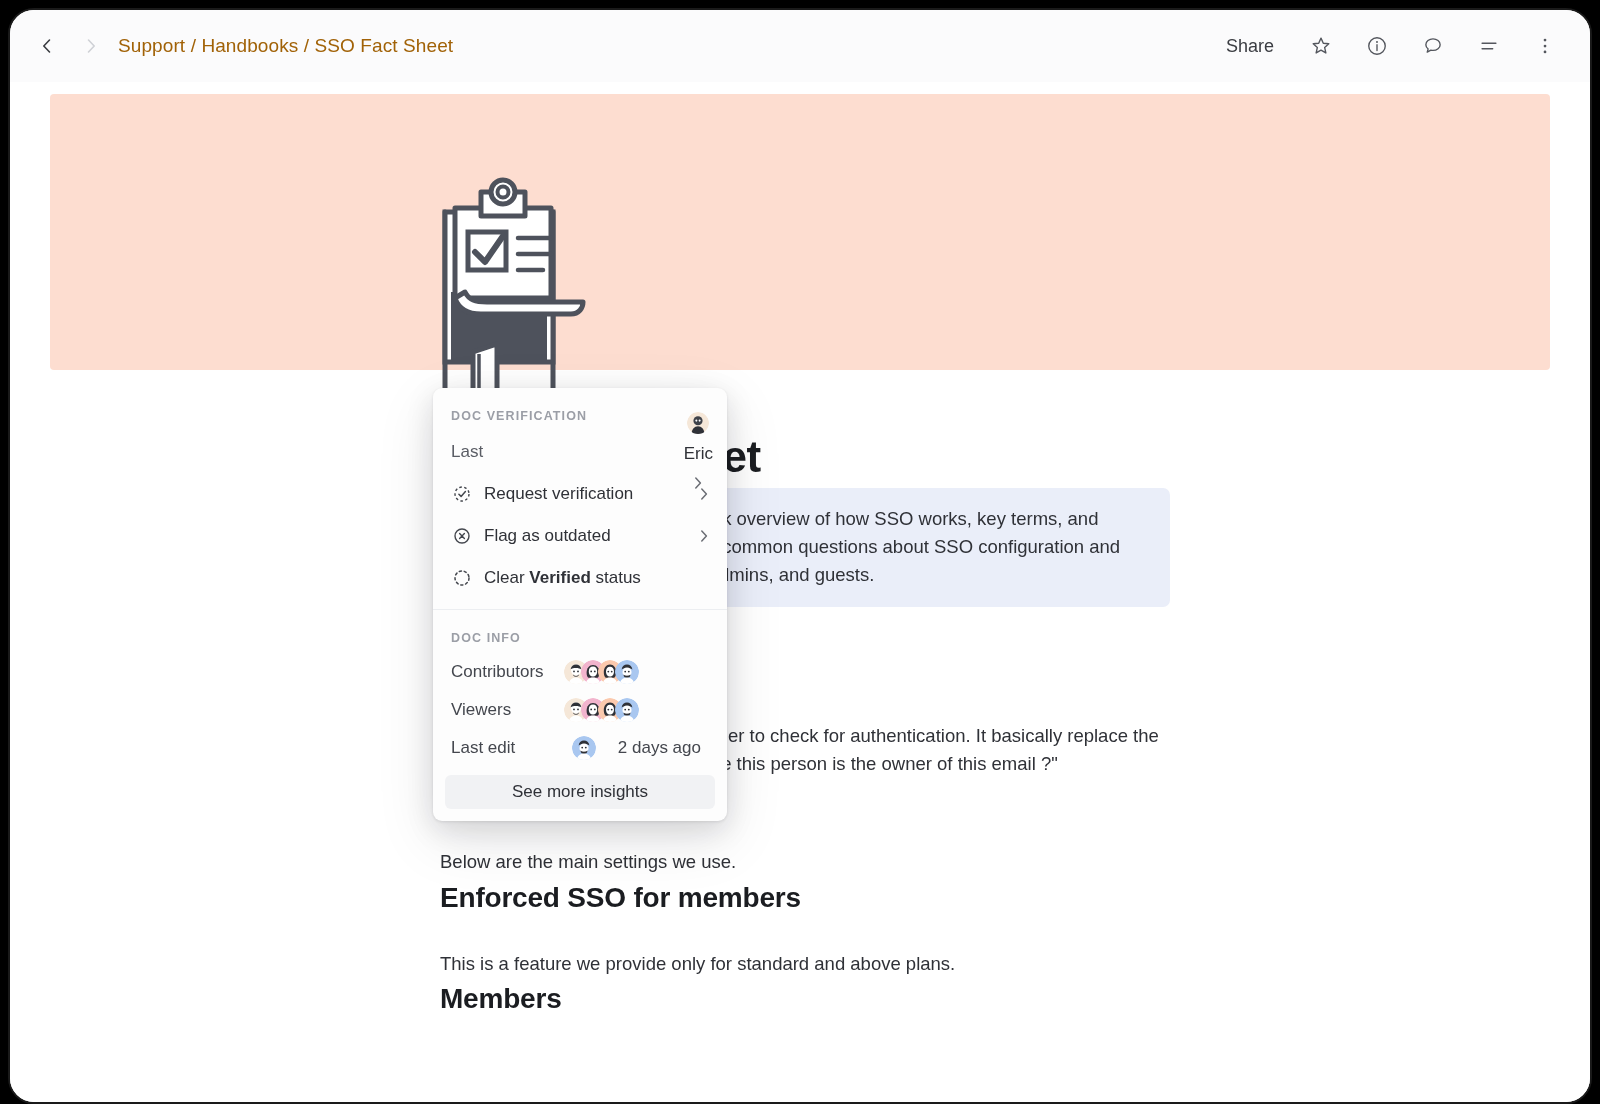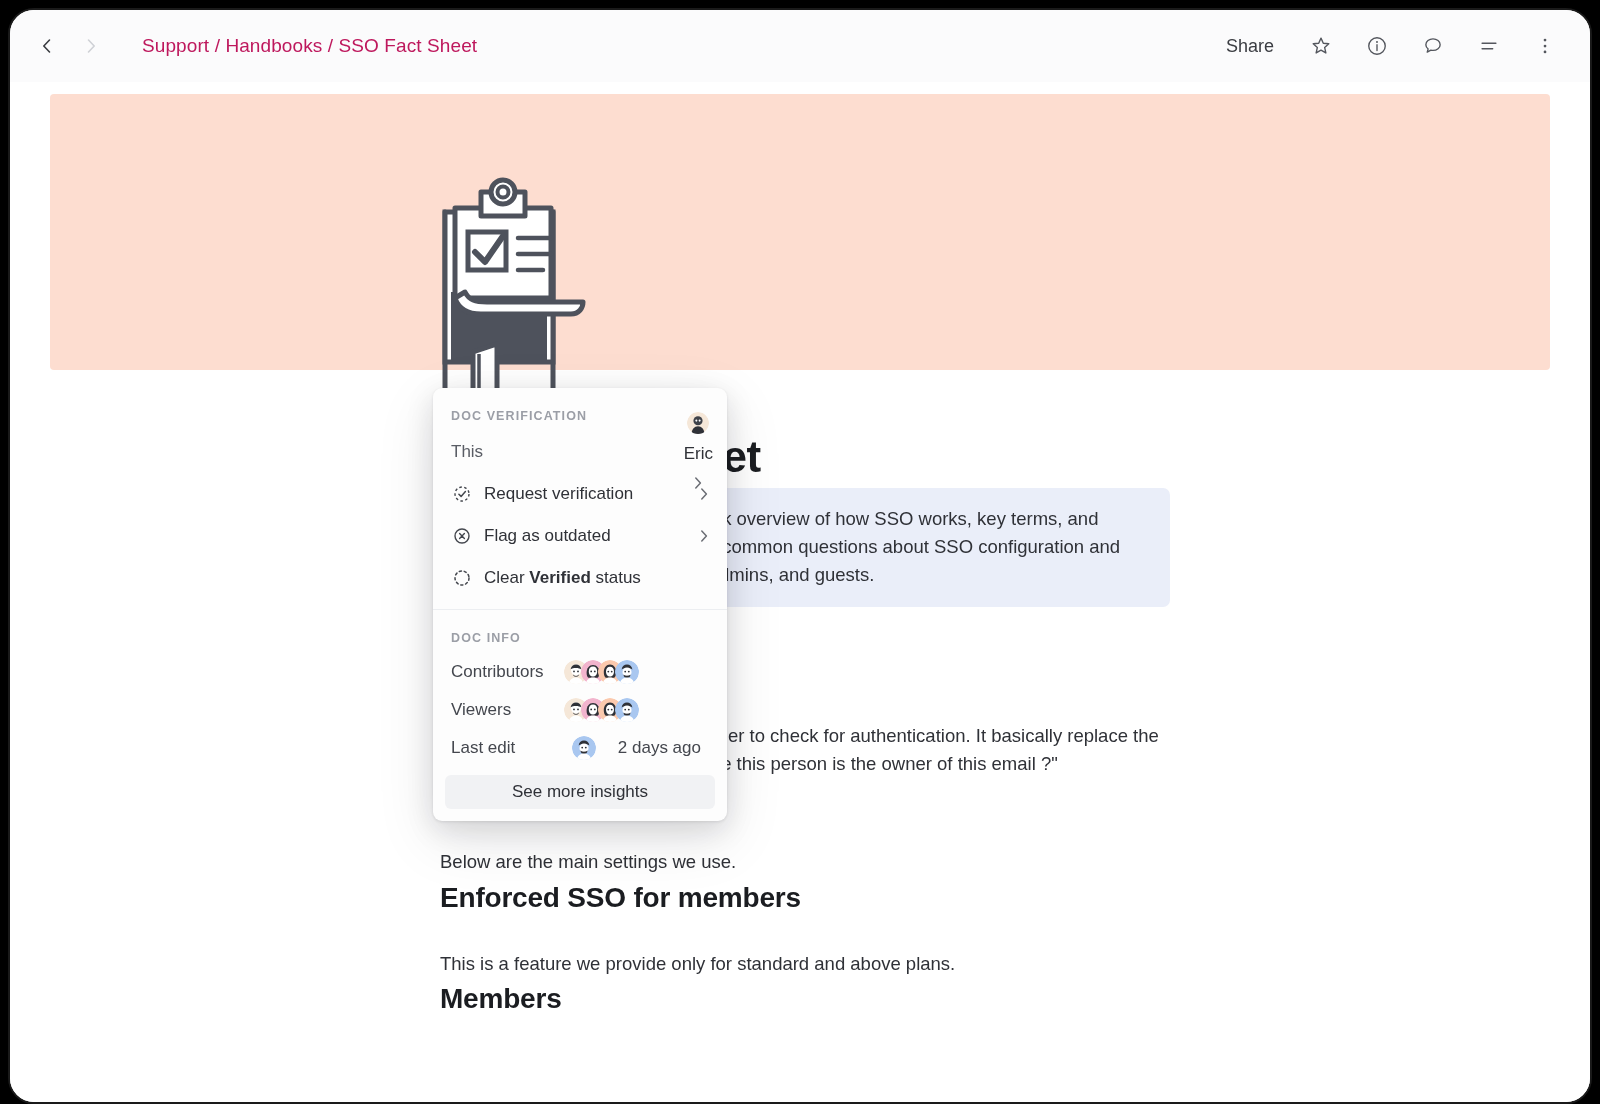--- a/index.html
+++ b/index.html
@@ -38,23 +38,23 @@
 
   .nav-btn {
     width: 30px; height: 30px;
     display: flex; align-items: center; justify-content: center;
     cursor: pointer;
     border-radius: 6px;
   }
   .nav-btn svg { display: block; }
 
   .breadcrumb {
-    margin-left: 36px;
+    margin-left: 12px;
     font-size: 19px;
-    color: #be185d;
+    color: #a16207;
     letter-spacing: .1px;
     white-space: nowrap;
   }
 
   .topbar-right {
     margin-left: auto;
     display: flex;
     align-items: center;
     gap: 26px;
   }
@@ -445,21 +445,21 @@
 
       <div class="para para-3">This is a feature we provide only for standard and above plans.</div>
 
       <div class="section-h2 h2-members">Members</div>
 
       <div class="popup">
 
         <div class="popup-section-label">DOC VERIFICATION</div>
 
         <div class="menu-row owner-row">
-          <span class="m-label">This</span>
+          <span class="m-label">Last</span>
           <span class="m-right">
             <span class="avatar owner-avatar">
               <svg width="22" height="22" viewBox="0 0 24 24">
                 <circle cx="12" cy="12" r="12" fill="#f5e7d8"></circle>
                 <circle cx="12" cy="9.5" r="5" fill="#3e4148"></circle>
                 <circle cx="10.2" cy="9.4" r="1.1" fill="#ffffff"></circle>
                 <circle cx="13.8" cy="9.4" r="1.1" fill="#ffffff"></circle>
                 <path d="M5 24 C5 18.6 8.2 15.5 12 15.5 C15.8 15.5 19 18.6 19 24 Z" fill="#2f3137"></path>
               </svg>
             </span>

